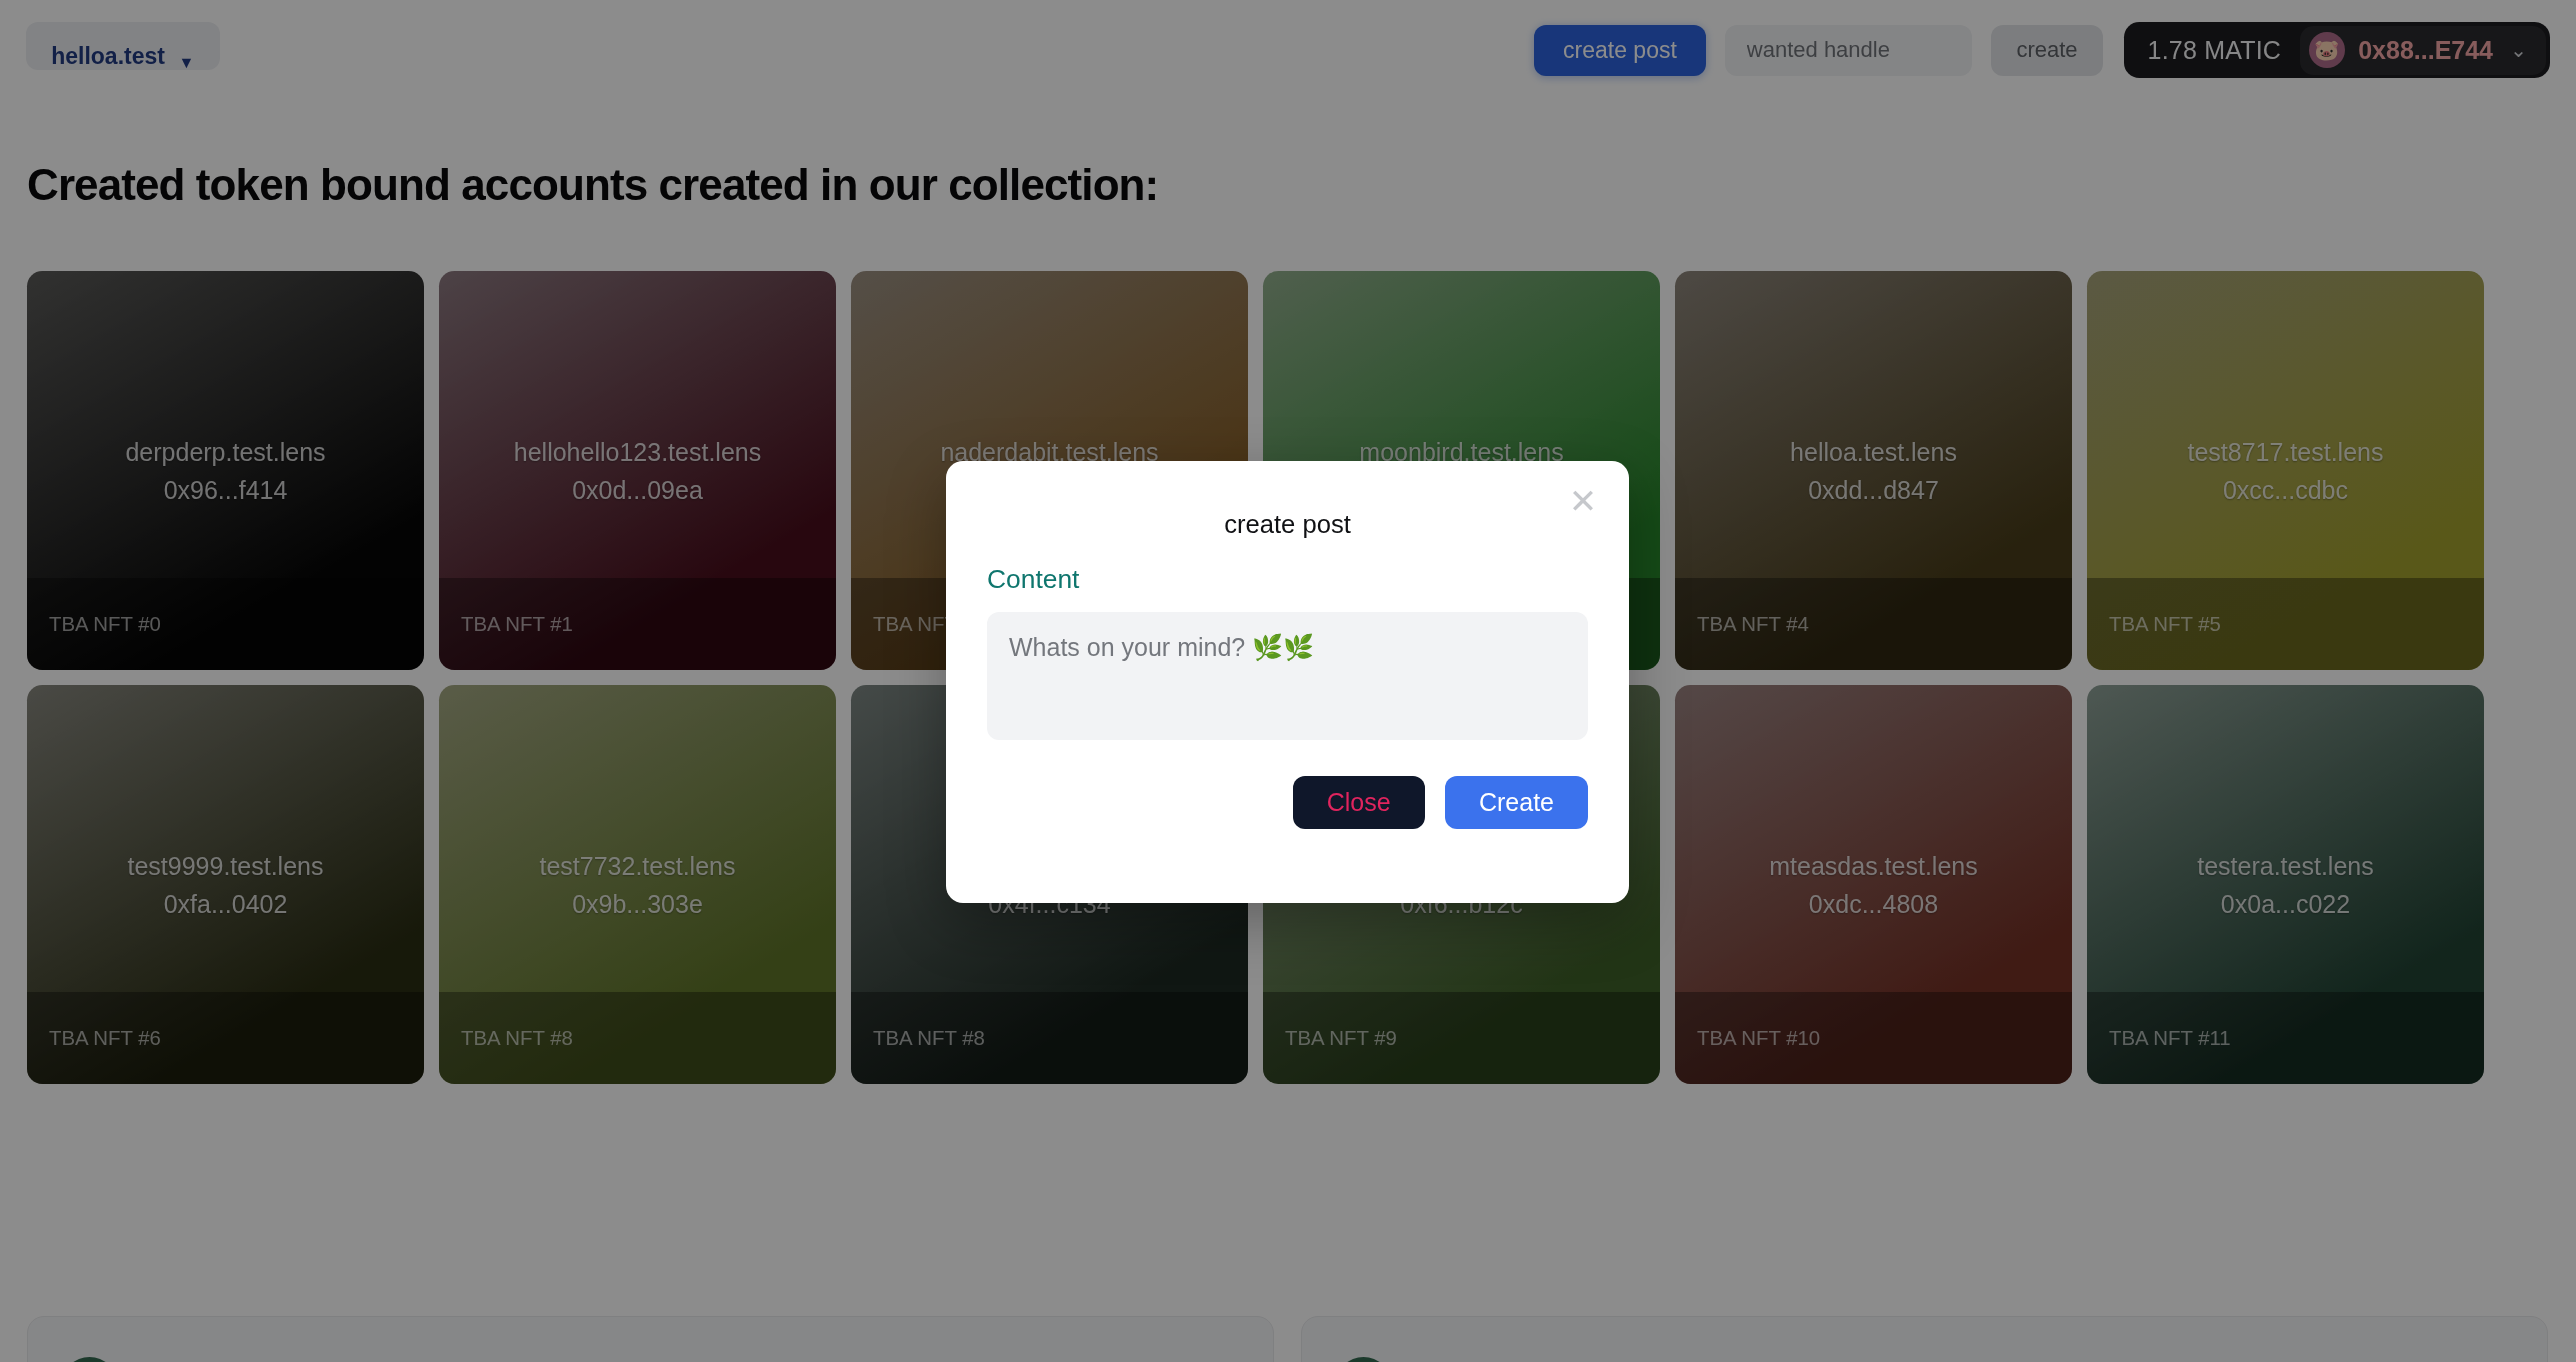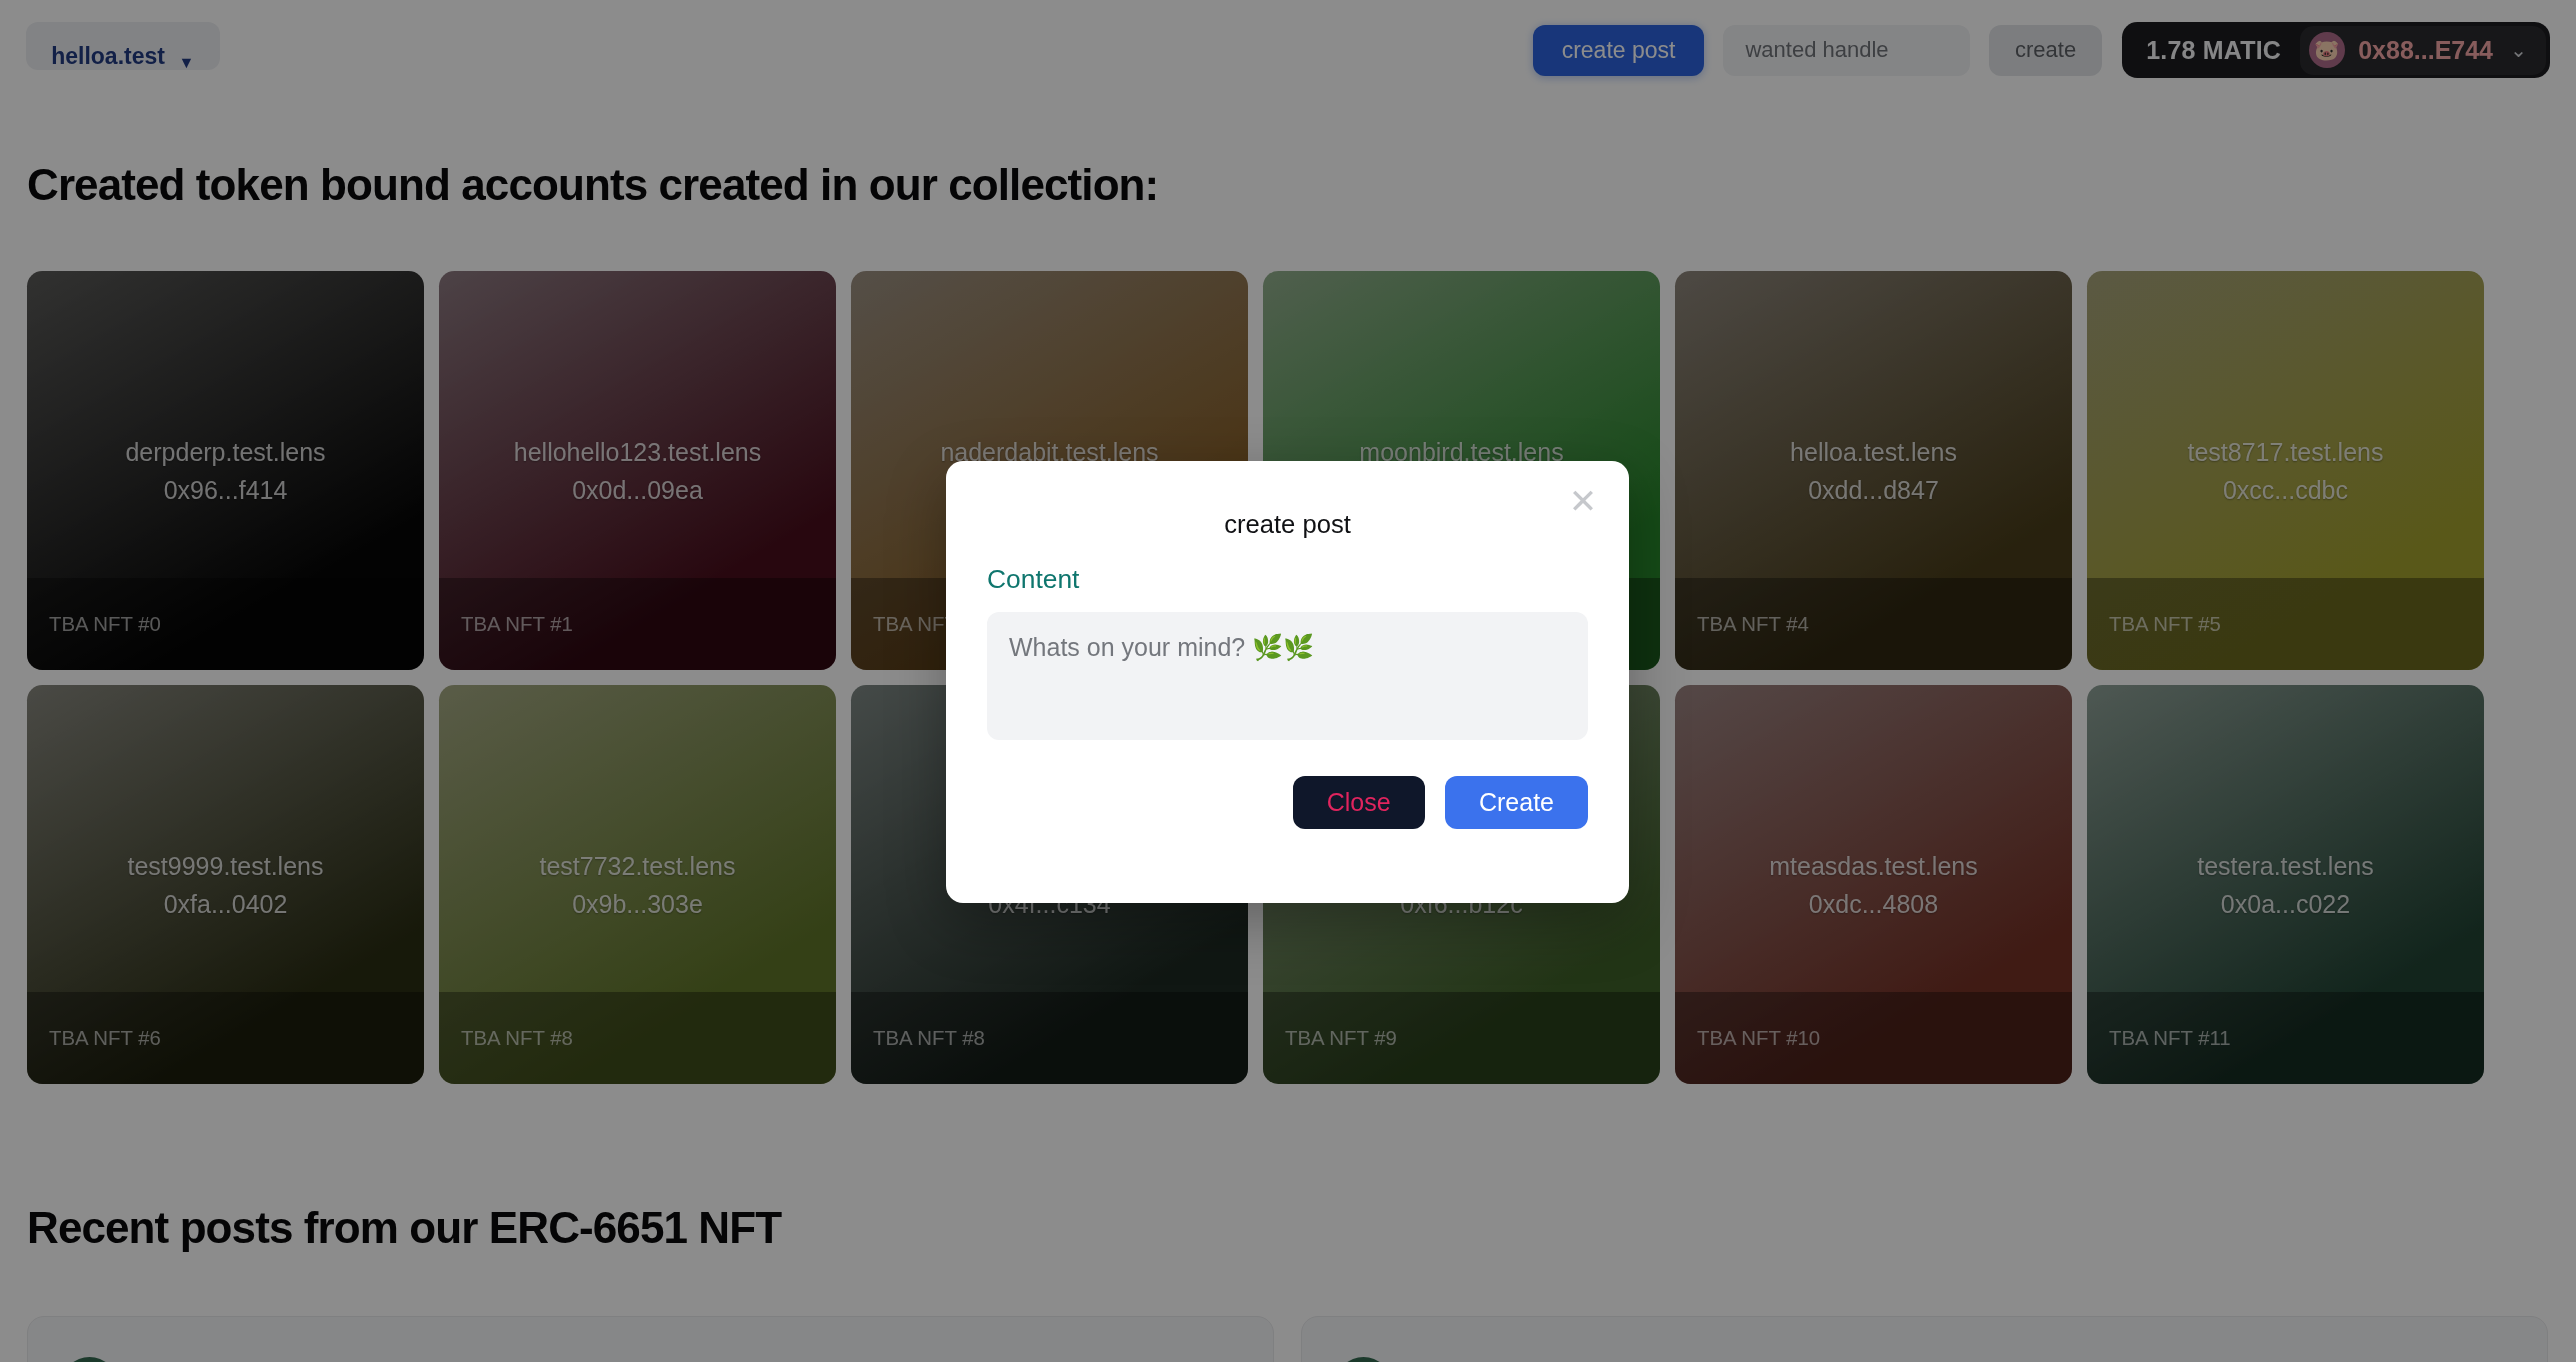--- a/index.html
+++ b/index.html
@@ -107,21 +107,21 @@
     margin-left: 20.4px;
     border-radius: 15.3px;
     background: #1b1b1f;
     cursor: pointer;
     overflow: hidden;
   }
   .wallet-balance {
     padding: 0 19px 0 24px;
     color: #f3f4f6;
     font-size: 25px;
-    font-weight: 700;
+    font-weight: 400;
     letter-spacing: 0.2px;
     white-space: nowrap;
   }
   .wallet-account {
     display: flex;
     align-items: center;
     gap: 13.6px;
     height: 49px;
     margin-right: 4.3px;
     padding: 0 19px 0 8.5px;
@@ -466,21 +466,20 @@
         <div class="nft-body">
           <div class="nft-name">testera.test.lens</div>
           <div class="nft-address">0x0a...c022</div>
         </div>
         <div class="nft-footer">
           <span class="nft-footer-label">TBA NFT #11</span>
         </div>
       </div>
     </div>
 
-  <h1 class="section-heading" id="heading-posts">Recent posts from our ERC-6651 NFT</h1>
 
   <div class="posts-grid">
       <div class="post-card">
         <div class="post-avatar"></div>
         <div class="post-main">
           <div class="post-handle"></div>
           <div class="post-text"></div>
         </div>
       </div>
       <div class="post-card">

